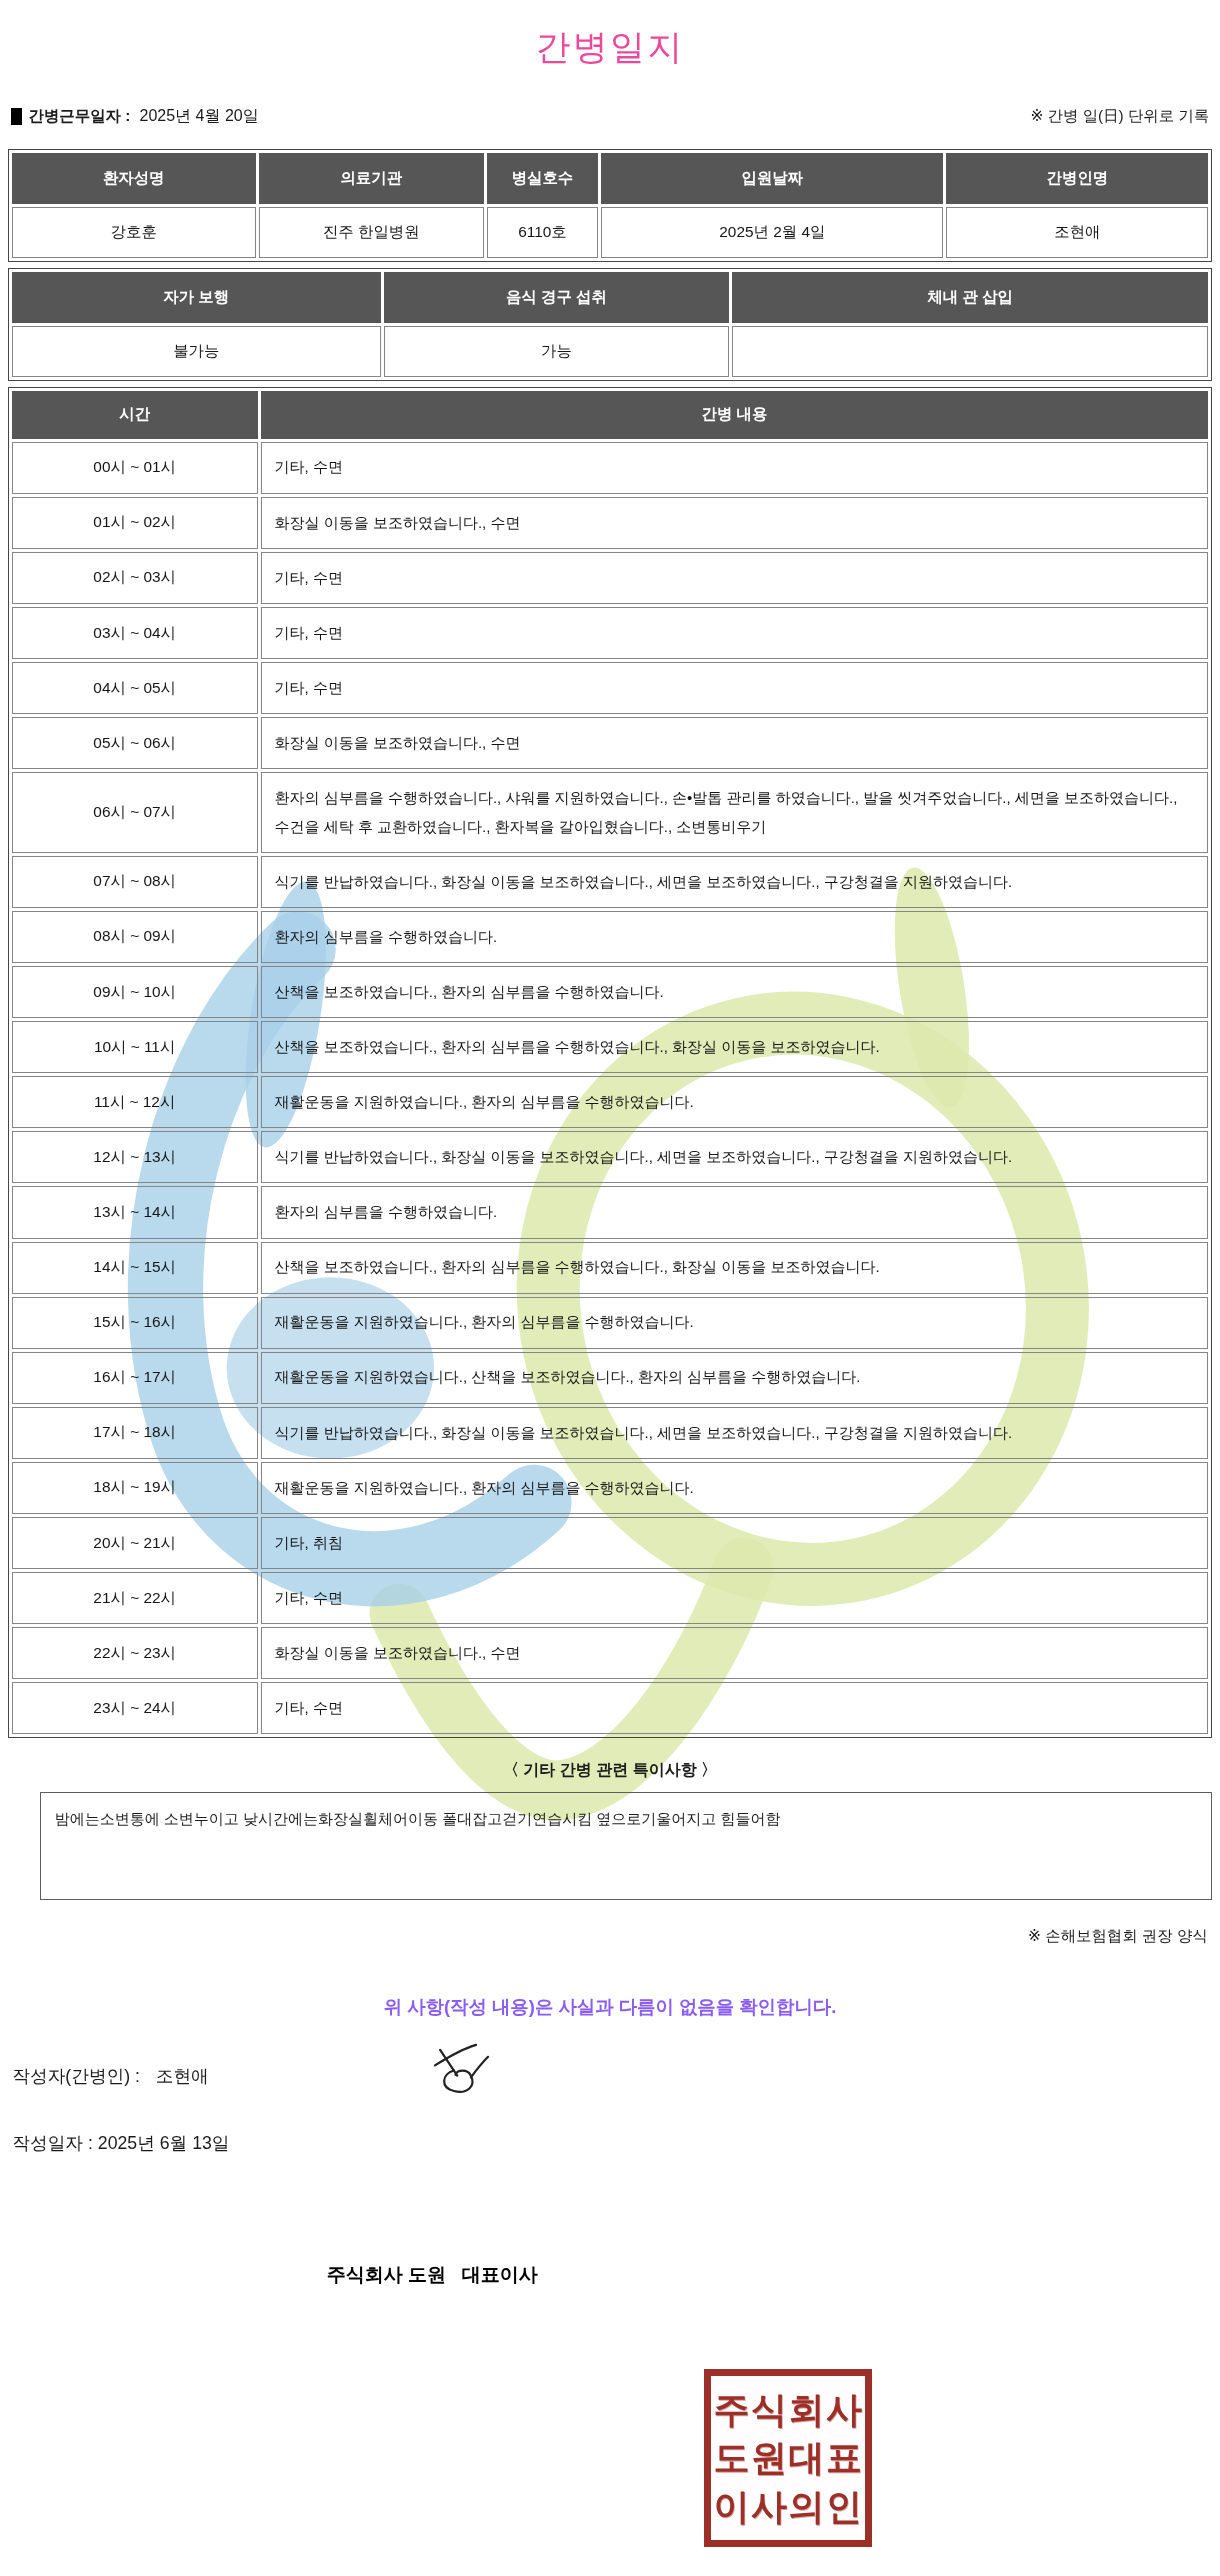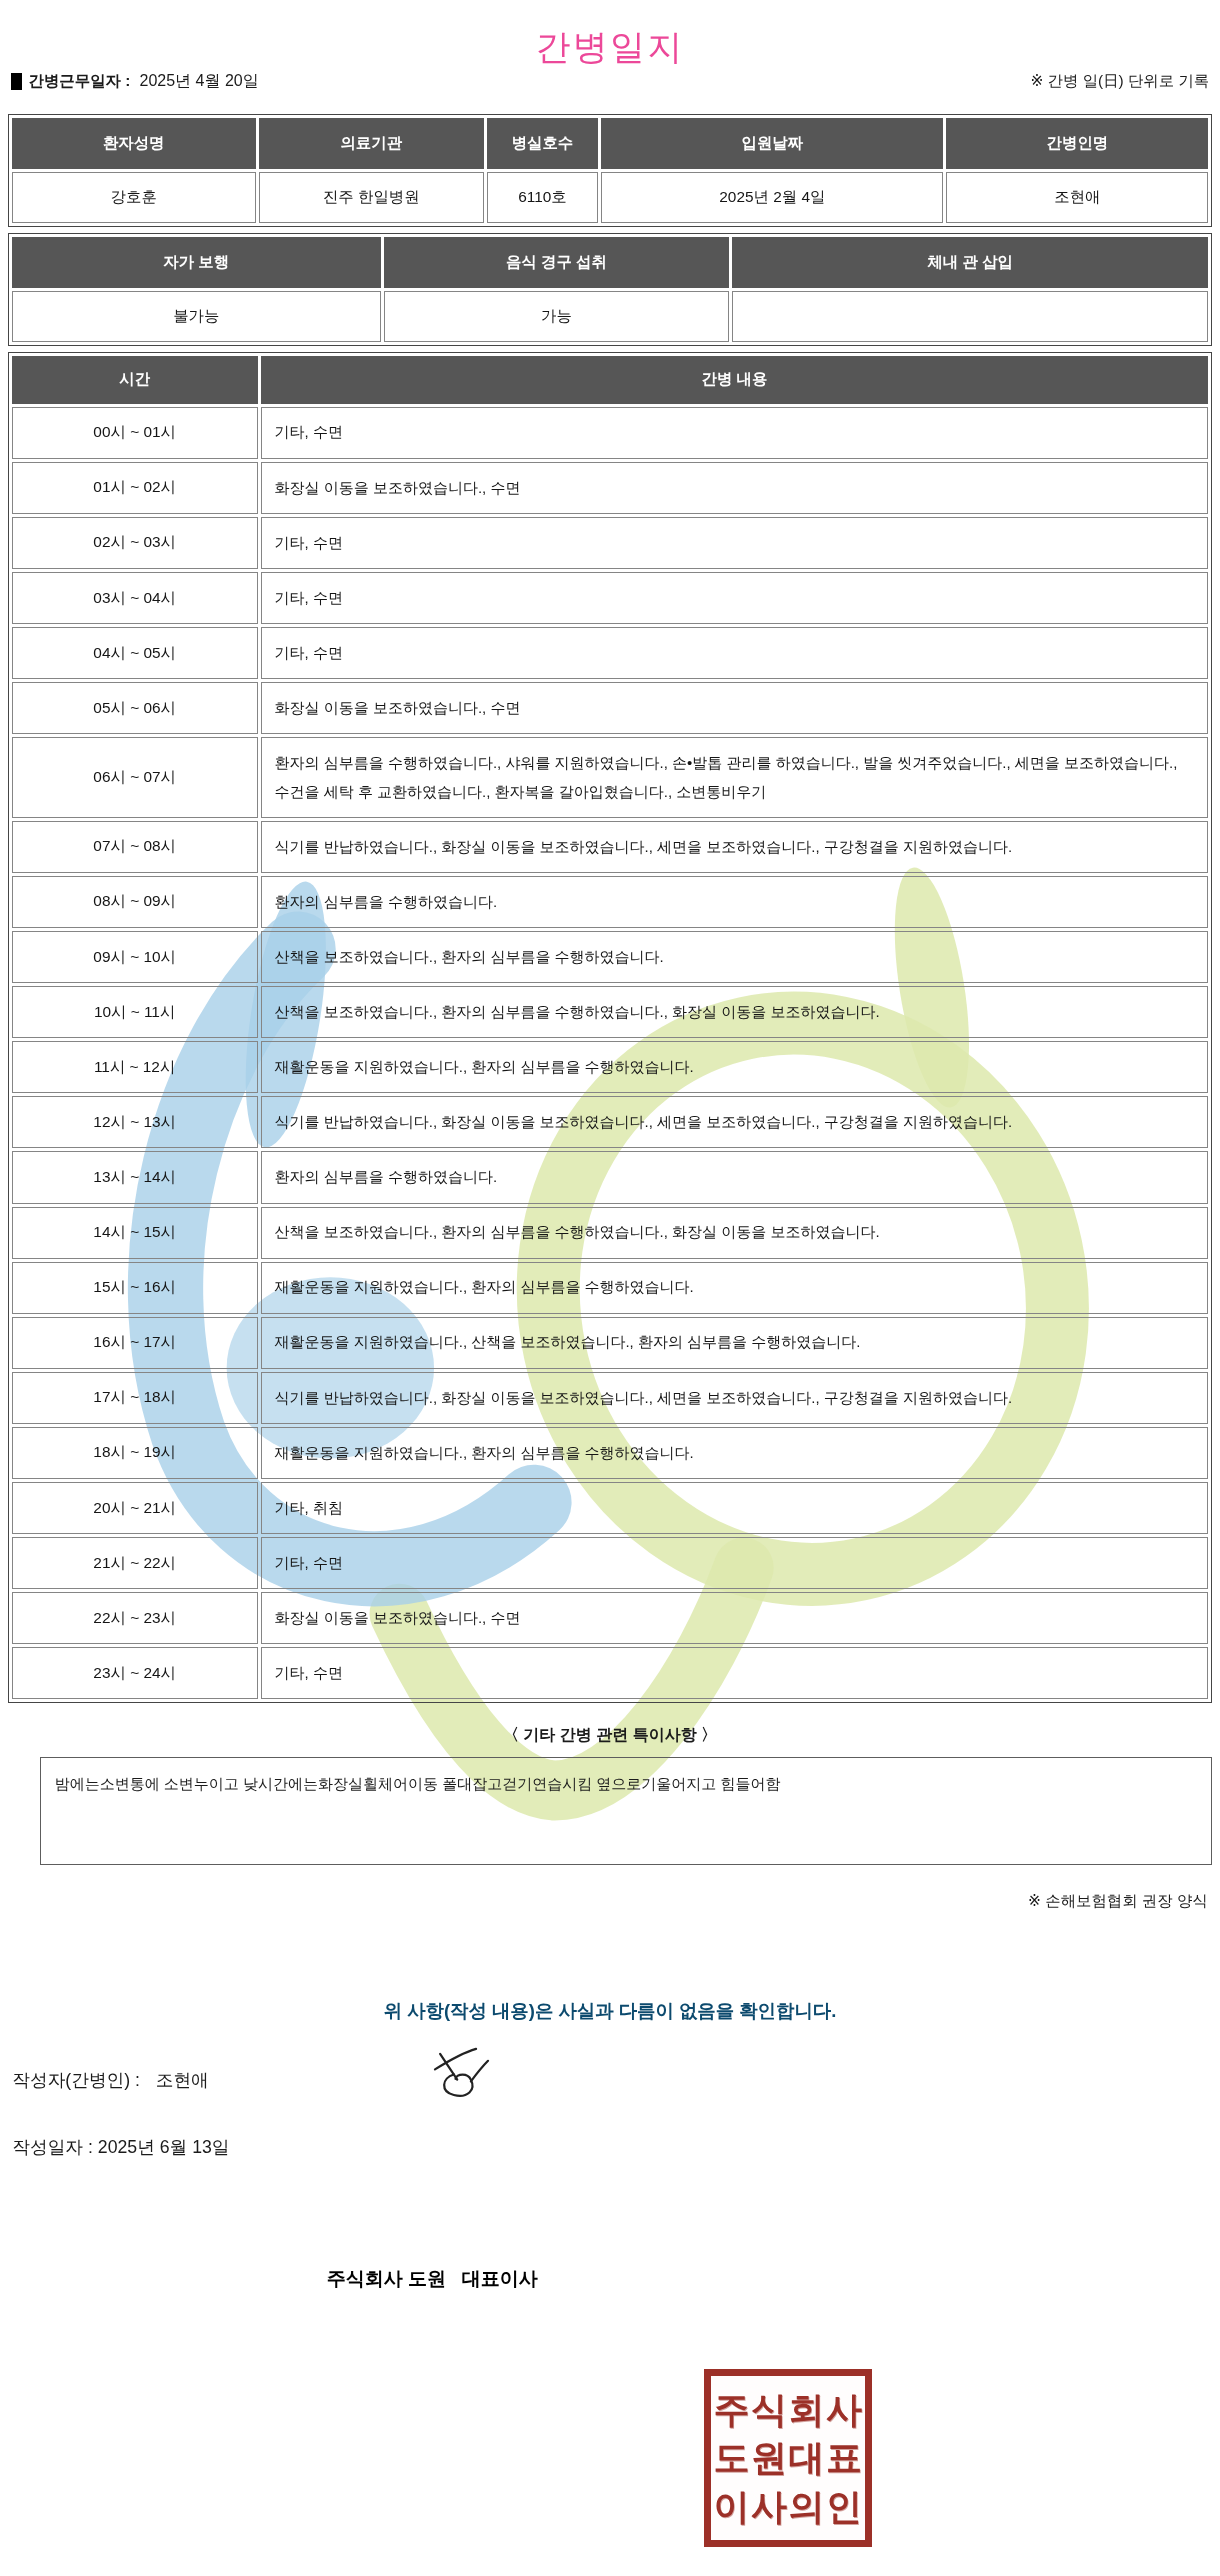--- a/index.html
+++ b/index.html
@@ -16,21 +16,21 @@
   body{
     width:1220px;height:2576px;position:relative;background:#ffffff;
     font-family:"Liberation Sans","DejaVu Sans",sans-serif;color:var(--ink);
     overflow:hidden;
   }
   .watermark{position:absolute;left:0;top:0;z-index:0;}
   .page{position:relative;z-index:1;padding:0 7.7px;}
 
   .title{margin:0;padding-top:24px;text-align:center;font-size:35px;font-weight:normal;letter-spacing:2.3px;color:#ec4899;}
 
-  .info-line{display:flex;justify-content:space-between;align-items:flex-end;font-size:15.4px;padding:0 3.1px;gap:24px;}
+  .info-line{display:flex;justify-content:space-between;align-items:flex-end;margin-top:35px;font-size:15.4px;padding:0 3.1px;gap:24px;}
   .info-left{display:flex;align-items:center;}
   .sq{display:inline-block;width:10.8px;height:17.7px;background:#000;margin-right:7px;}
   .info-label{font-weight:bold;}
   .info-value{font-size:16px;margin-left:9.2px;}
   .unit-note{font-size:15.4px;}
 
   .tblwrap{border:1.5px solid var(--border-dark);margin-top:6.1px;background:transparent;}
   .tblwrap.first{margin-top:21.5px;}
   table.grid{width:100%;border-collapse:separate;border-spacing:3.1px;table-layout:fixed;}
   table.grid th{
@@ -44,21 +44,21 @@
   .info-grid tr{height:51px;}
   .care-grid thead tr{height:43px;}
   .care-grid tbody tr{height:52px;}
   .care-grid td.time{text-align:center;}
   .care-grid td.content{text-align:left;padding:10.8px 13px;line-height:1.9;font-size:15px;}
 
   .notes-heading{margin-top:21.5px;text-align:center;font-size:16px;font-weight:bold;}
   .notes-box{margin-top:10.8px;border:1.5px solid #5d5d5d;height:108px;padding:12.3px 14px;font-size:15px;line-height:1.8;background:transparent;margin-left:32px;}
   .form-note{margin-top:26px;text-align:right;font-size:15.4px;padding-right:4.6px;}
 
-  .confirmation{margin-top:86px;text-align:center;font-size:18.4px;font-weight:bold;color:#0c4a6e;}
+  .confirmation{margin-top:47px;text-align:center;font-size:18.4px;font-weight:bold;color:#8b5cf6;}
 
   .writer-line{margin-top:45px;font-size:17.7px;padding-left:4.6px;position:relative;}
   .writer-line .name{margin-left:10.8px;}
   .signature{position:absolute;left:415px;top:-24.6px;}
   .date-line{margin-top:43px;font-size:17.7px;padding-left:4.6px;}
 
   .company-line{margin-top:107px;margin-left:319px;font-size:19px;font-weight:bold;white-space:pre;color:#000;}
 
   .stamp{
     position:absolute;left:704px;top:2369px;width:168px;height:178px;

